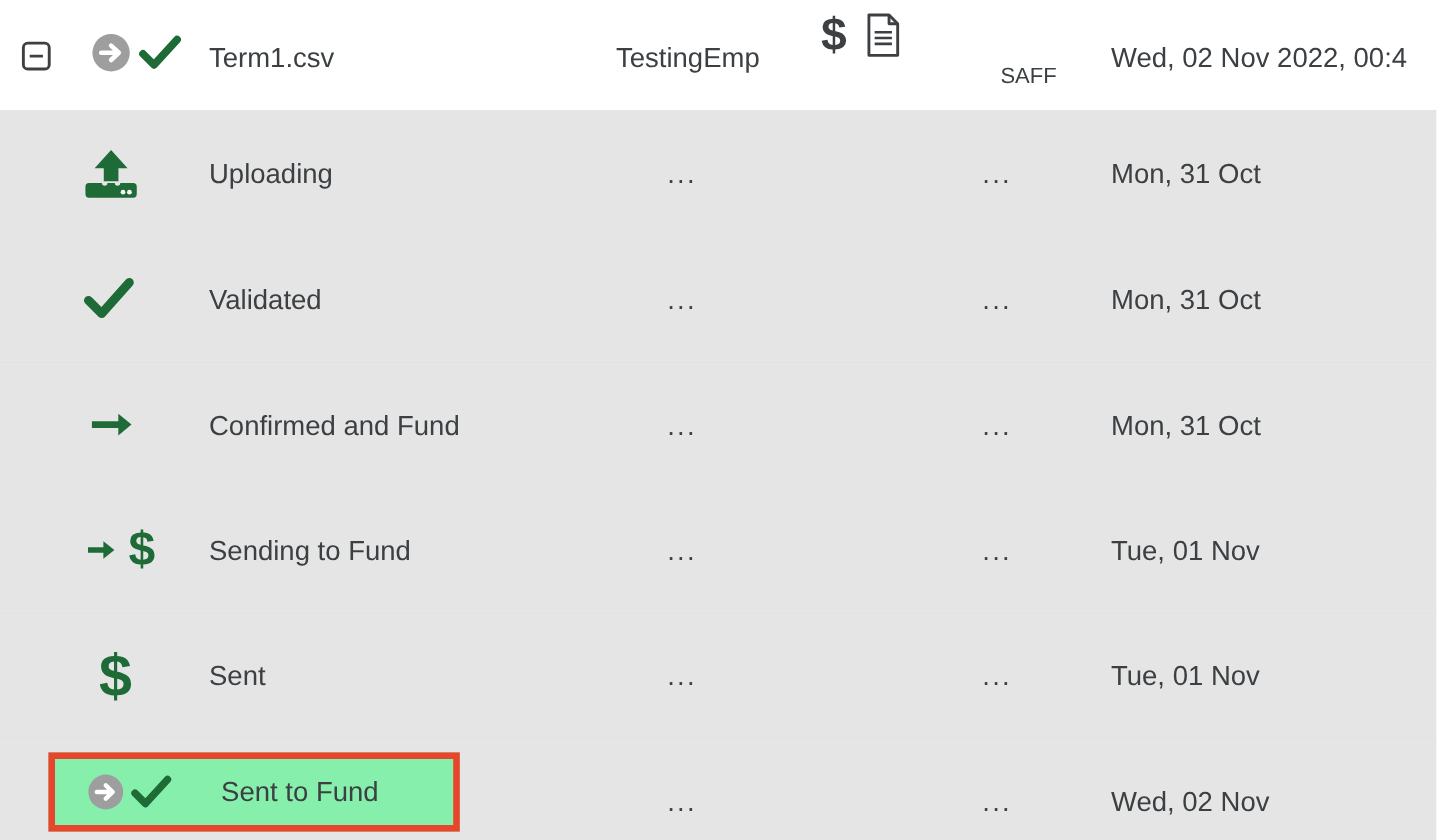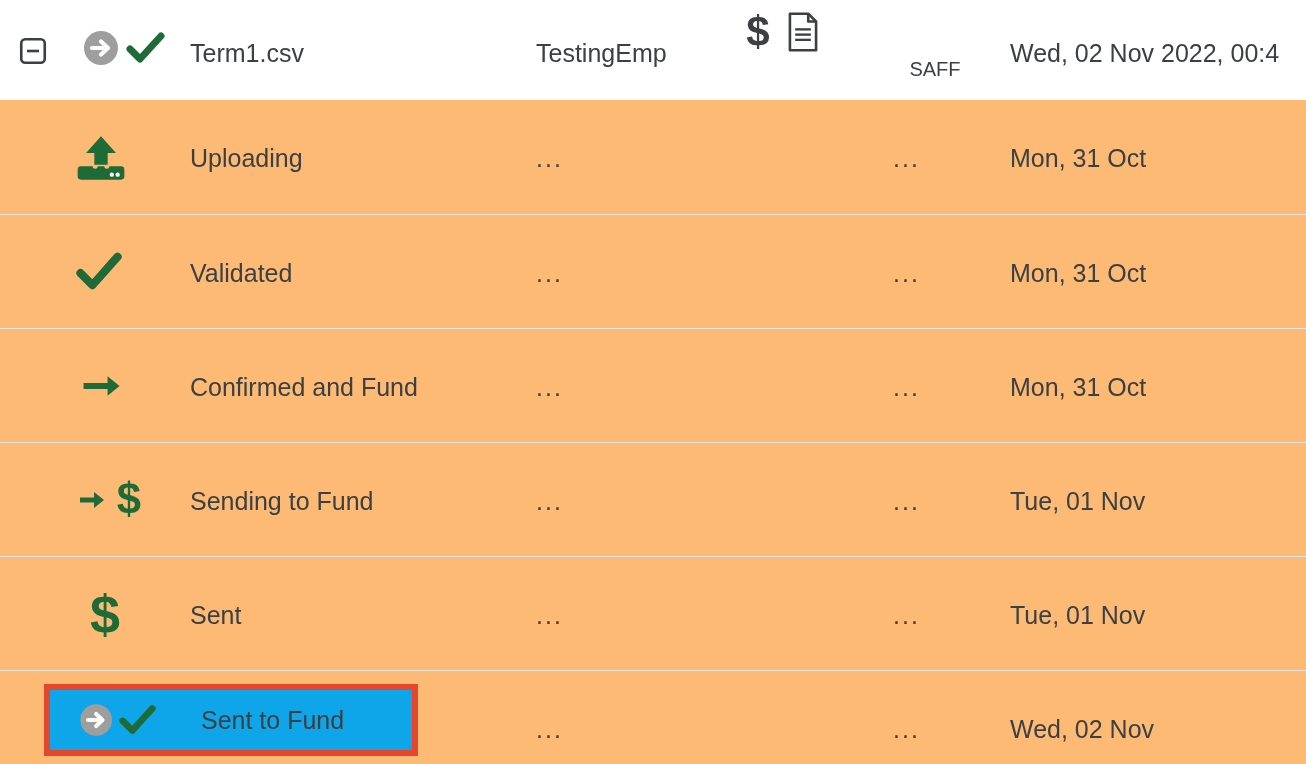--- a/index.html
+++ b/index.html
@@ -30,42 +30,42 @@
   }
 
   .header-row {
     top: 0;
     height: 100px;
     background: #ffffff;
   }
 
   .child-row {
     height: 114px;
-    background: #fdba74;
+    background: #e5e5e5;
     border-top: 1px solid #e3e3e3;
   }
 
   .child-row.first-child-row {
     border-top: none;
   }
 
   
   .cell {
     position: absolute;
     box-sizing: border-box;
     color: #3c4043;
     font-size: 25px;
     line-height: 1.2;
     white-space: nowrap;
   }
 
   .c-toggle   { left: 18px;  top: 36px;  width: 32px;  height: 32px; }
   .c-icon     { left: 74px;  width: 120px; }
   .c-label    { left: 190px; }
-  .c-col3     { left: 536px; width: 120px; text-align: left; }
+  .c-col3     { left: 560px; width: 120px; text-align: center; }
   .c-col4     { left: 893px; width: 120px; text-align: left; }
   .c-date     { left: 1010px; width: 340px; text-align: left; }
 
   .header-row .c-label   { top: 38px; }
   .header-row .c-col3    { top: 38px; }
   .header-row .c-date    { top: 38px; }
 
   .child-row .c-icon     { top: 33px; }
   .child-row .c-label    { top: 43px; }
   .child-row .c-col3     { top: 43px; }
@@ -110,21 +110,21 @@
   }
 
   
   .highlight-box {
     position: absolute;
     left: 44px;
     top: 684px;
     width: 374px;
     height: 72px;
     border: 6px solid #e8462c;
-    background: #0ea5e9;
+    background: #86efac;
     box-sizing: border-box;
     z-index: 6;
   }
   .highlight-content {
     position: absolute;
     left: 0;
     top: 0;
     width: 100%;
     height: 100%;
     display: flex;

